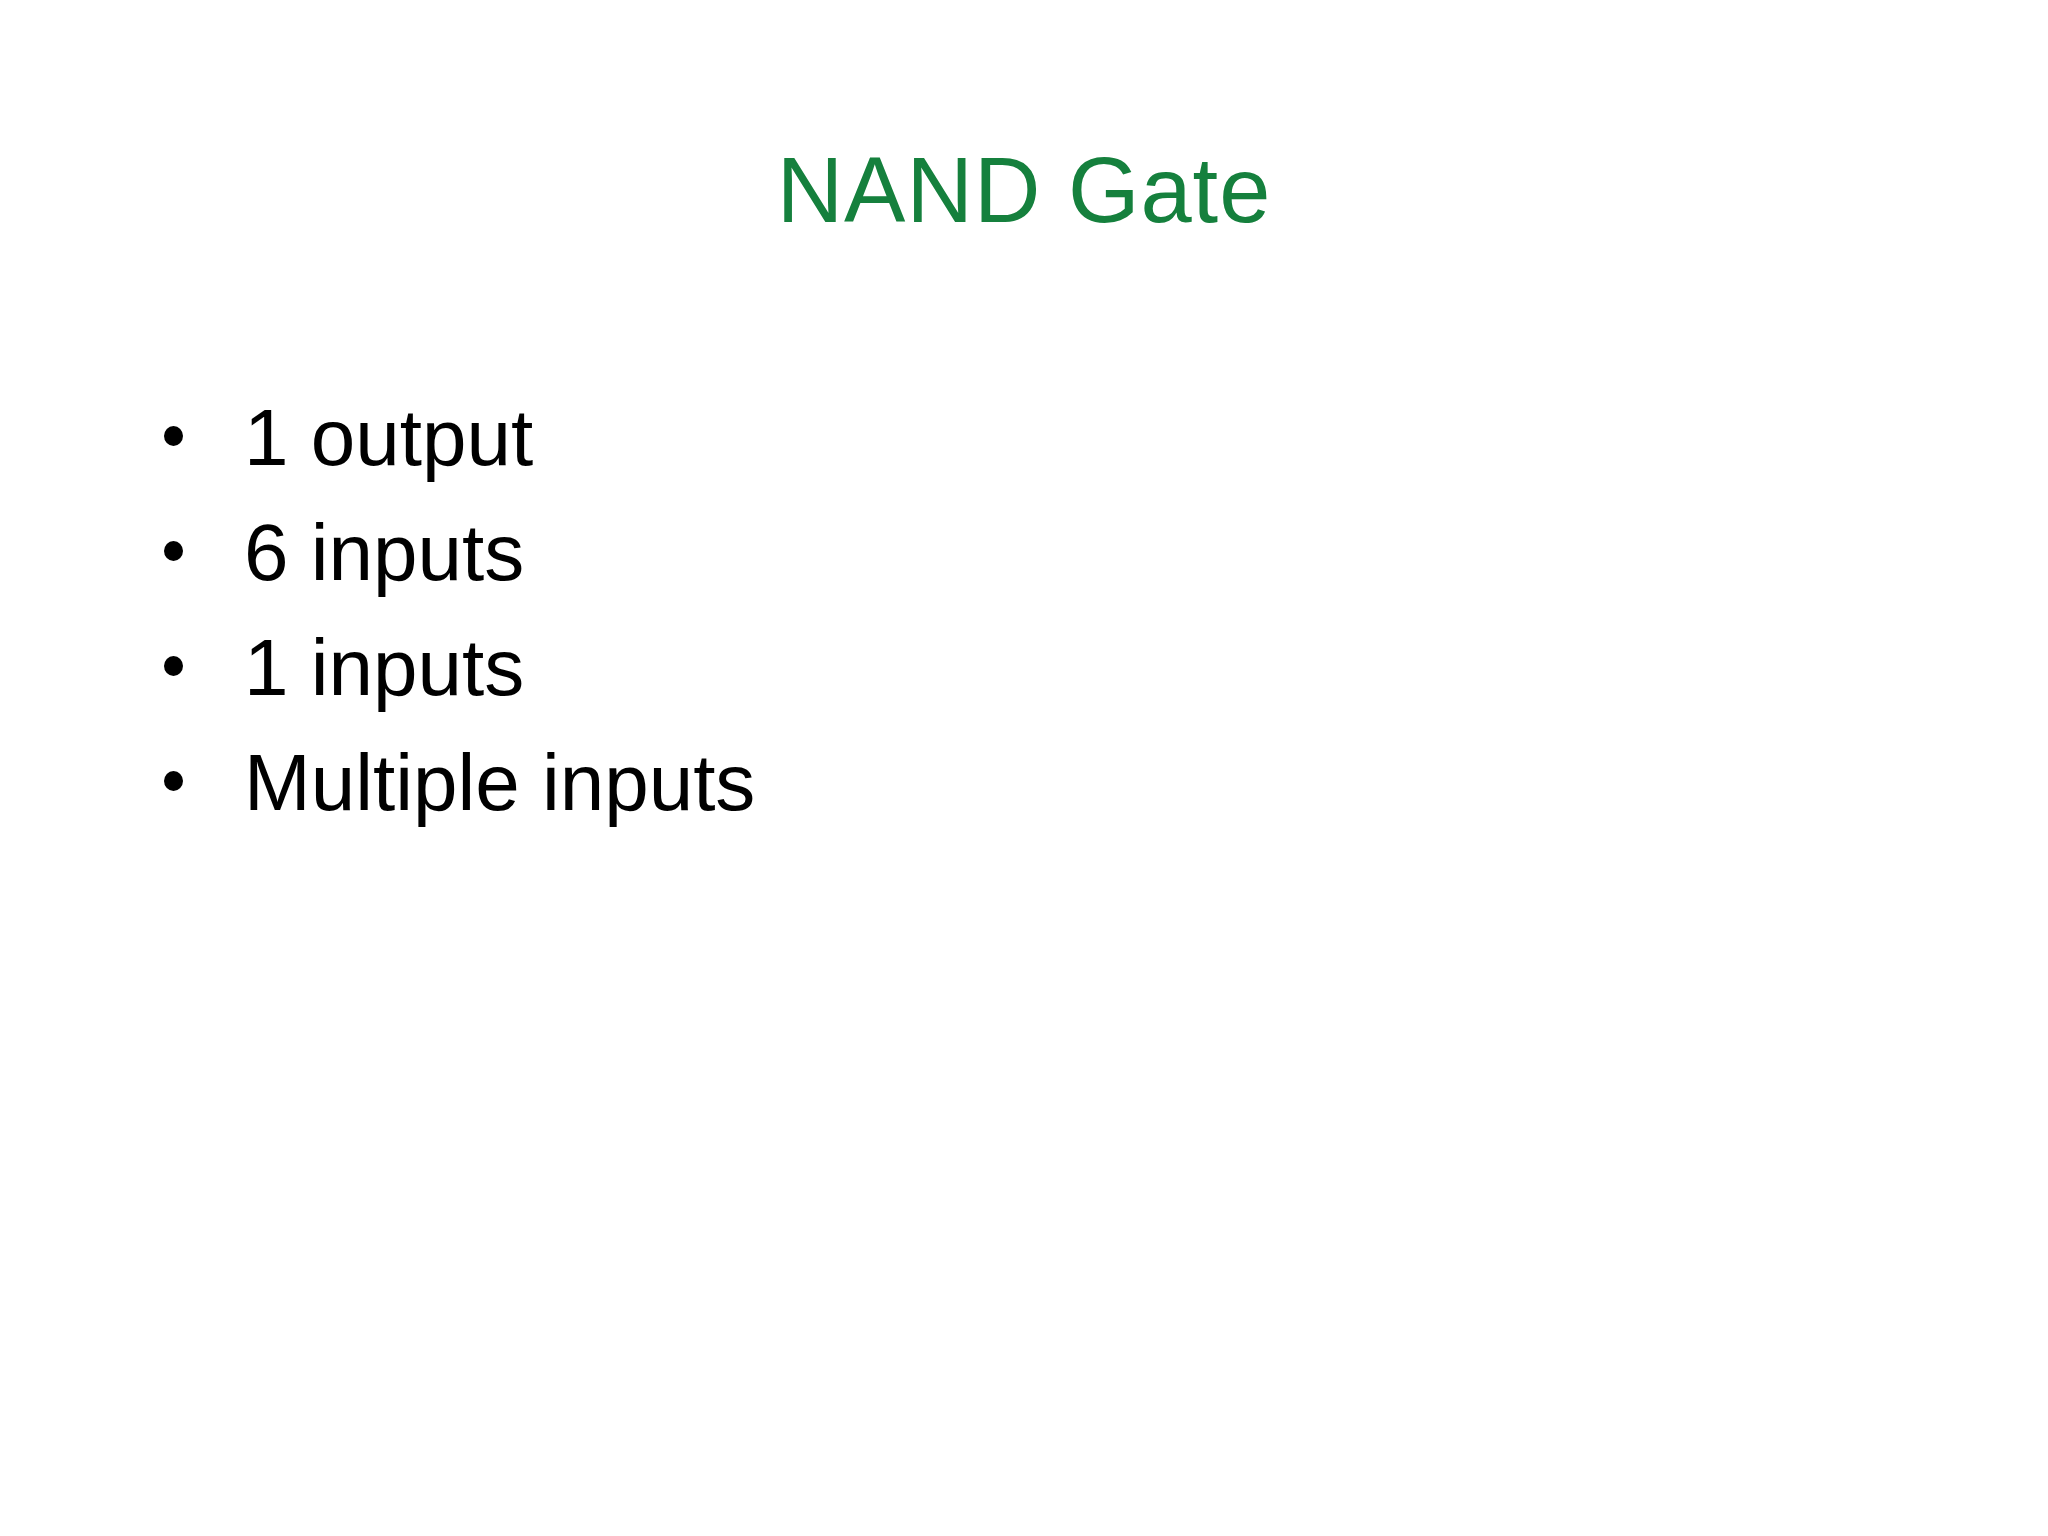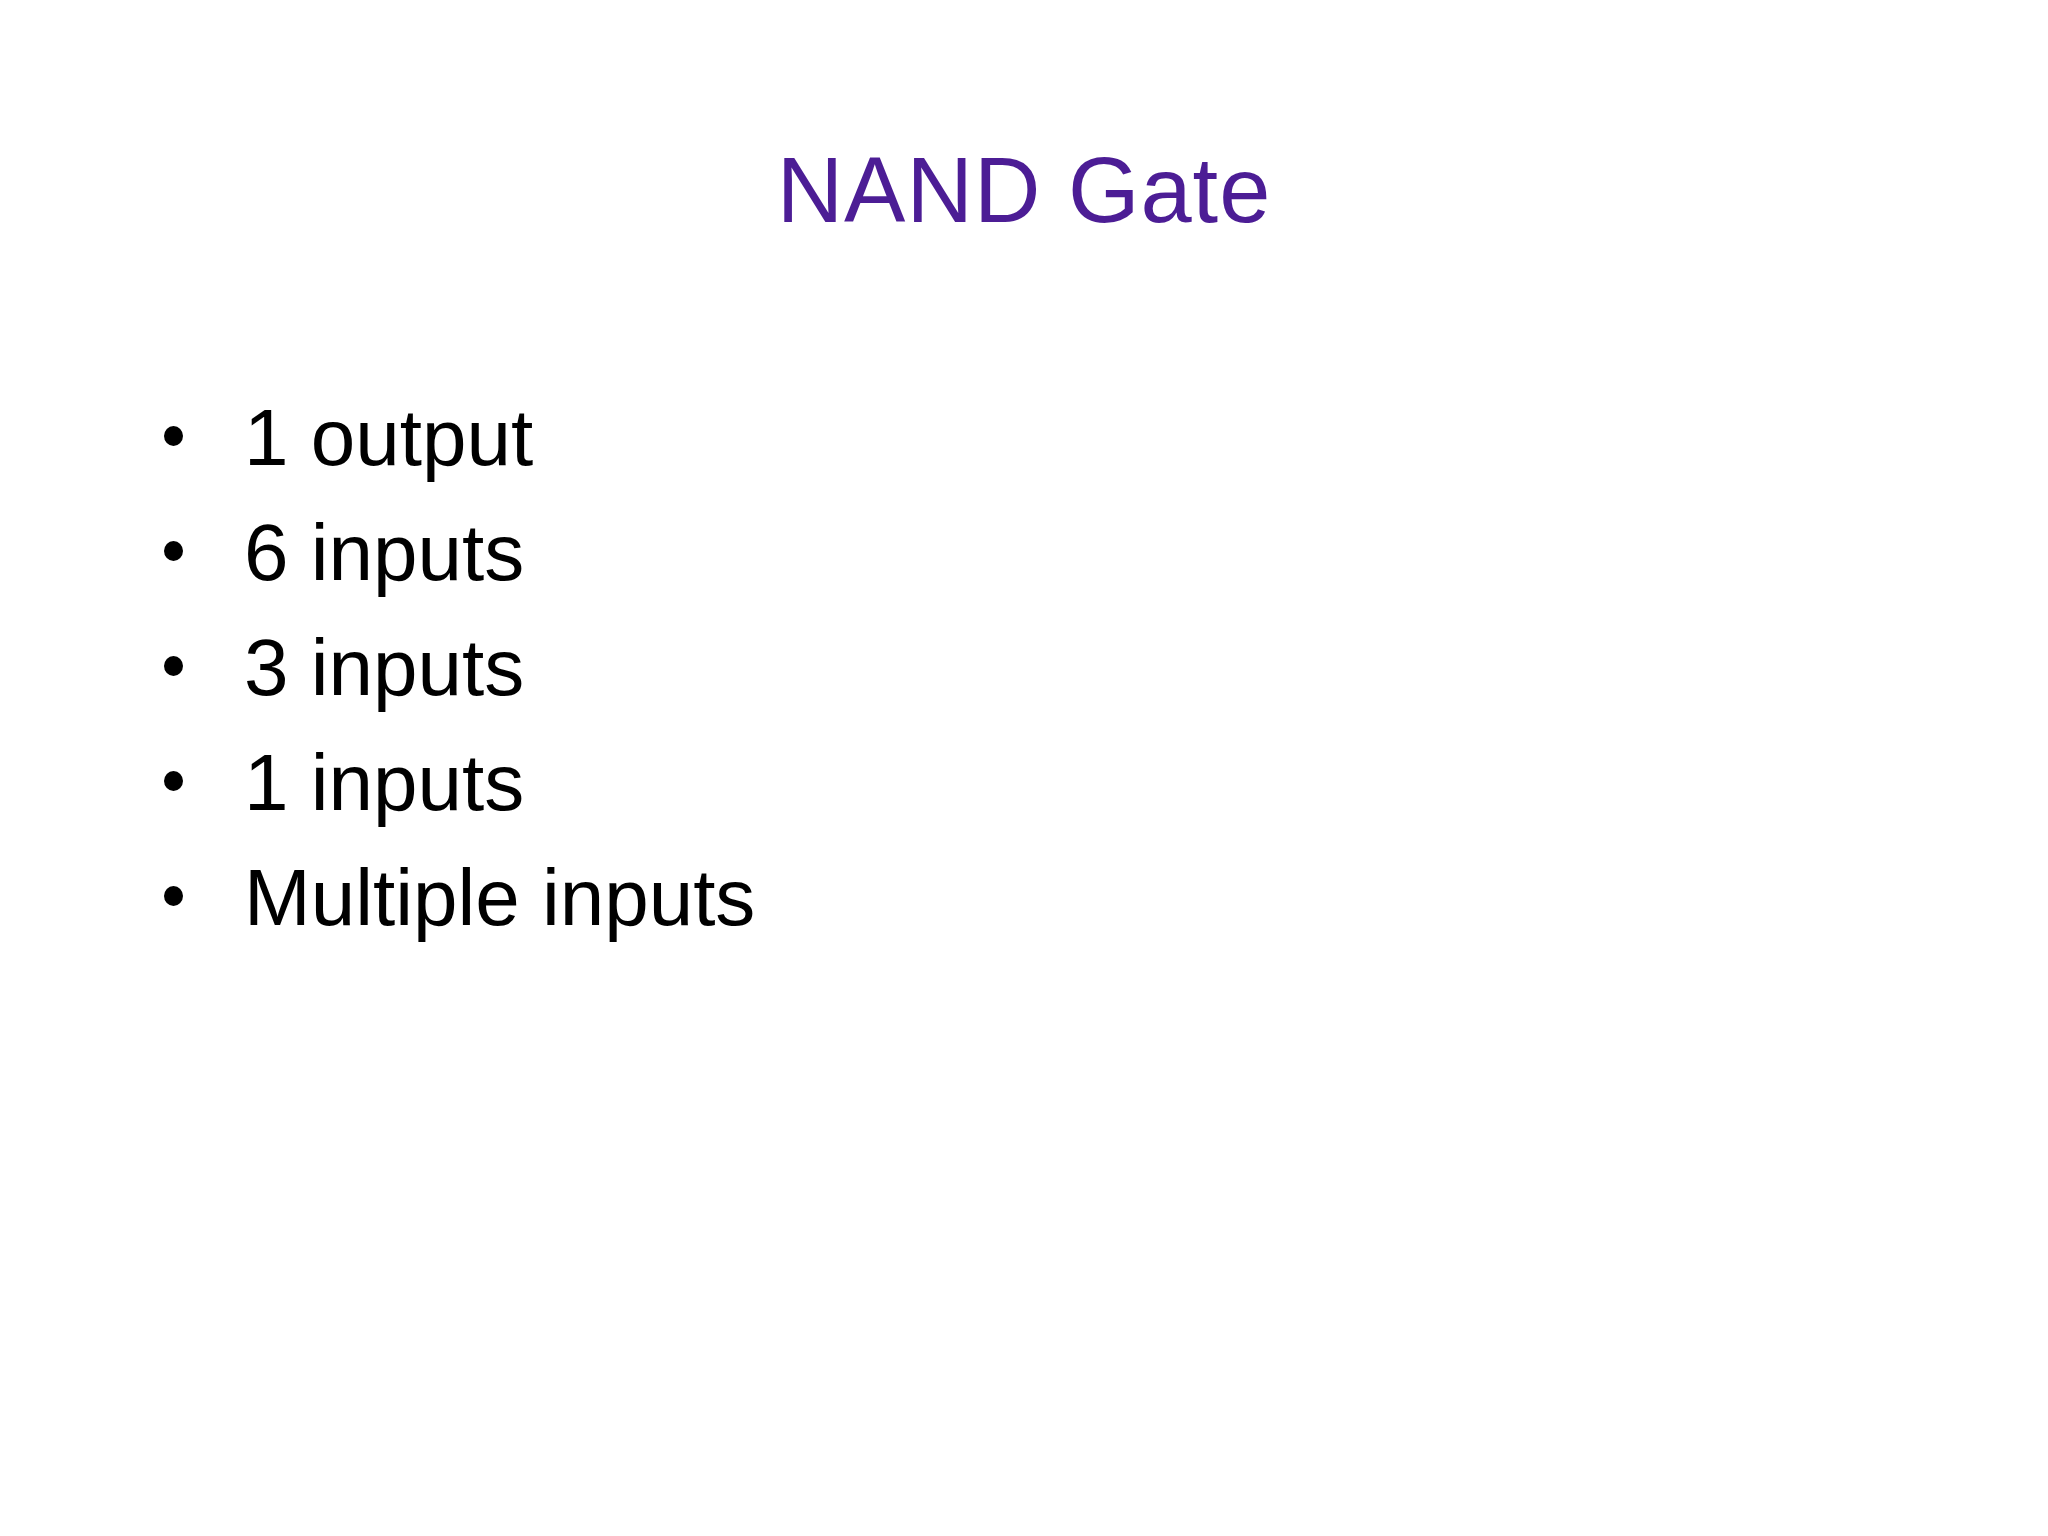--- a/index.html
+++ b/index.html
@@ -17,21 +17,21 @@
     color: #000000;
   }
   .slide-title {
     margin: 135px 0 0 0;
     padding: 0;
     text-align: center;
     font-size: 92px;
     font-weight: 400;
     line-height: 1.2;
     letter-spacing: 1px;
-    color: #4c1d95;
+    color: #15803d;
   }
   .bullet-list {
     list-style: none;
     margin: 145px 0 0 0;
     padding: 0;
   }
   .bullet-item {
     position: relative;
     padding-left: 208px;
     font-size: 80px;
@@ -63,24 +63,20 @@
   <li class="bullet-item">
     <span class="bullet-marker"></span>
     <span class="bullet-text">1 output</span>
   </li>
 
   <li class="bullet-item">
     <span class="bullet-marker"></span>
     <span class="bullet-text">6 inputs</span>
   </li>
 
-  <li class="bullet-item">
-    <span class="bullet-marker"></span>
-    <span class="bullet-text">3 inputs</span>
-  </li>
 
   <li class="bullet-item">
     <span class="bullet-marker"></span>
     <span class="bullet-text">1 inputs</span>
   </li>
 
   <li class="bullet-item">
     <span class="bullet-marker"></span>
     <span class="bullet-text">Multiple inputs</span>
   </li>

